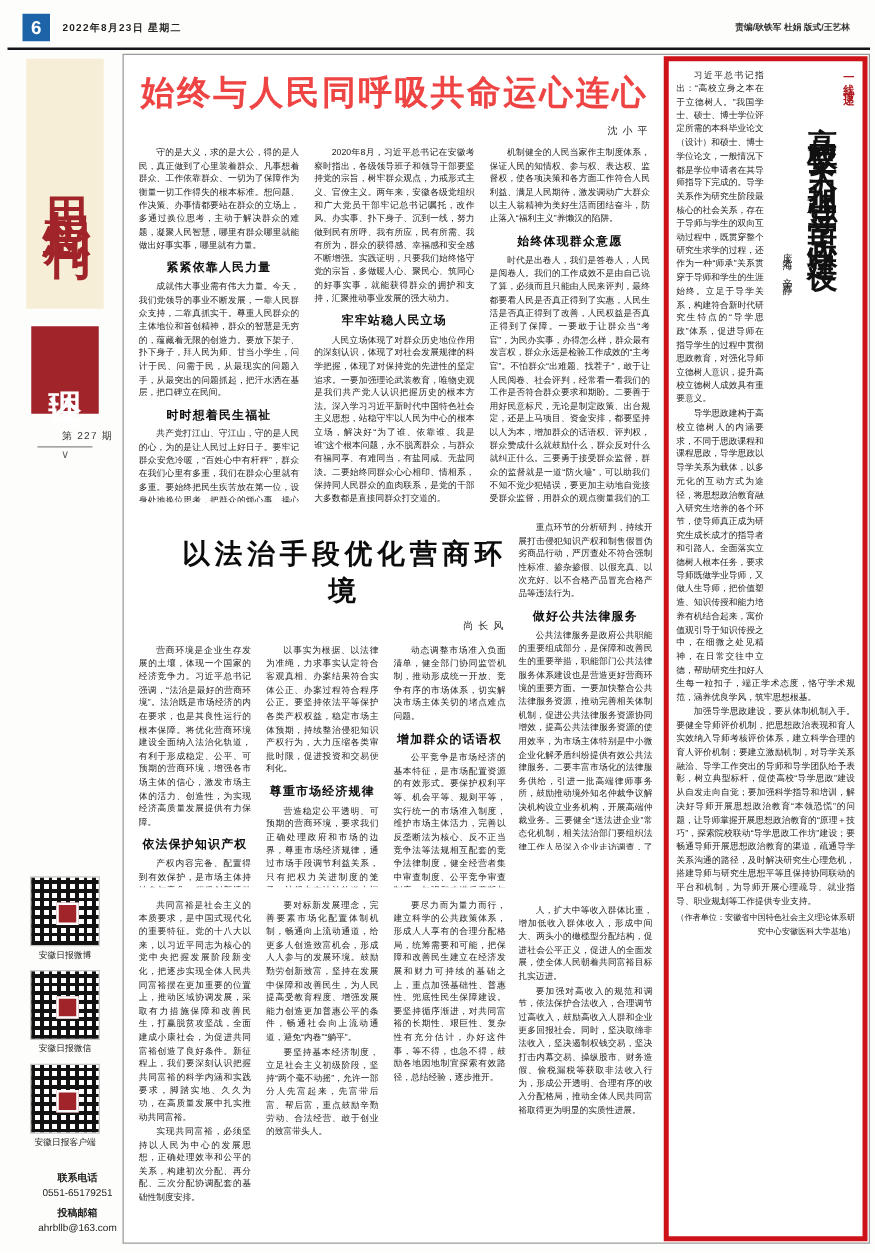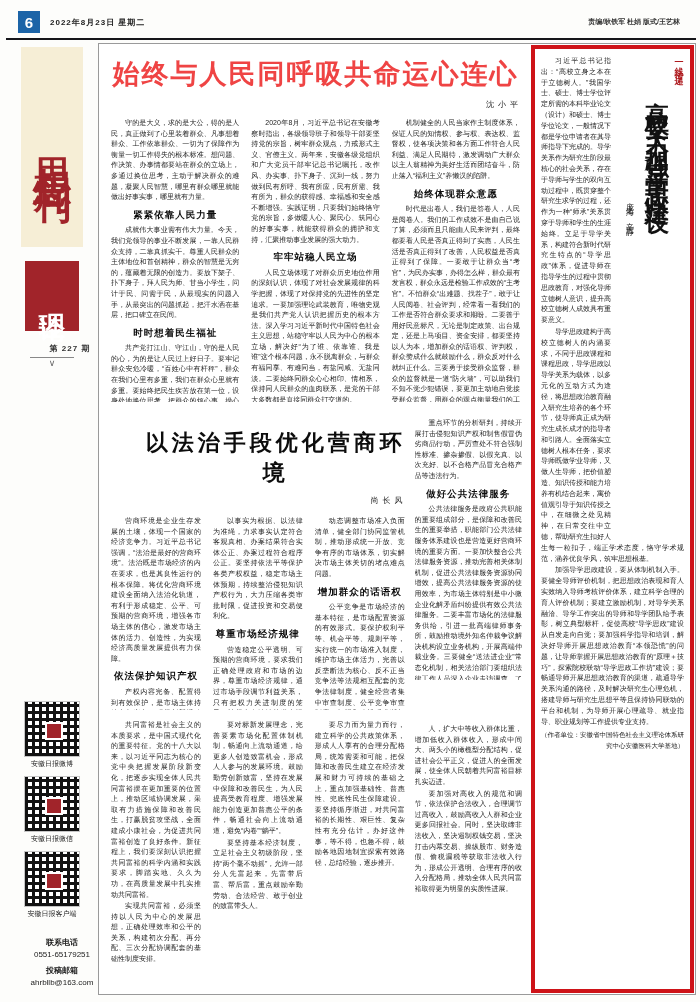--- a/index.html
+++ b/index.html
@@ -27,21 +27,21 @@
   
   .rail { width:92px; display:flex; flex-direction:column; align-items:center; padding-top:4px; }
   .plaque { width:62px; height:200px; background:#f6eed6; display:flex; align-items:center; justify-content:center;
             writing-mode:vertical-rl; text-orientation:upright;
             font-family:"Liberation Serif", serif; font-weight:900; color:#a1242a;
             font-size:38px; letter-spacing:10px; }
   .secbox { margin-top:14px; width:54px; height:70px; background:#a1242a; color:#fff;
             display:flex; align-items:center; justify-content:center;
             writing-mode:vertical-rl; text-orientation:upright;
             font-family:"Liberation Serif", serif; font-weight:bold; font-size:26px; letter-spacing:4px; }
-  .issue { margin-top:12px; font-size:8px; font-weight:bold; color:#333; letter-spacing:1px;padding-left:36px; }
+  .issue { margin-top:12px; font-size:8px; font-weight:normal; color:#333; letter-spacing:1px;padding-left:36px; }
   .chev { margin-top:3px; width:44px; text-align:center; border-top:1px solid #888; color:#666;
           font-size:9px; line-height:10px; }
   .railspace { flex:1; }
   .qrgrp { display:flex; flex-direction:column; align-items:center; }
   .qr { width:54px; height:54px; position:relative; outline:1px solid #c6c6c6; background:
         repeating-linear-gradient(90deg,#121212 0 3px,transparent 3px 7px),
         repeating-linear-gradient(0deg,#121212 0 3px,#ffffff 3px 7px); }
   .qr::before { content:""; position:absolute; left:20px; top:20px; width:14px; height:14px;
         background:#a1242a; border:2px solid #fff; }
   .qrlab { font-size:7px; color:#222; margin:3px 0 8px; }

